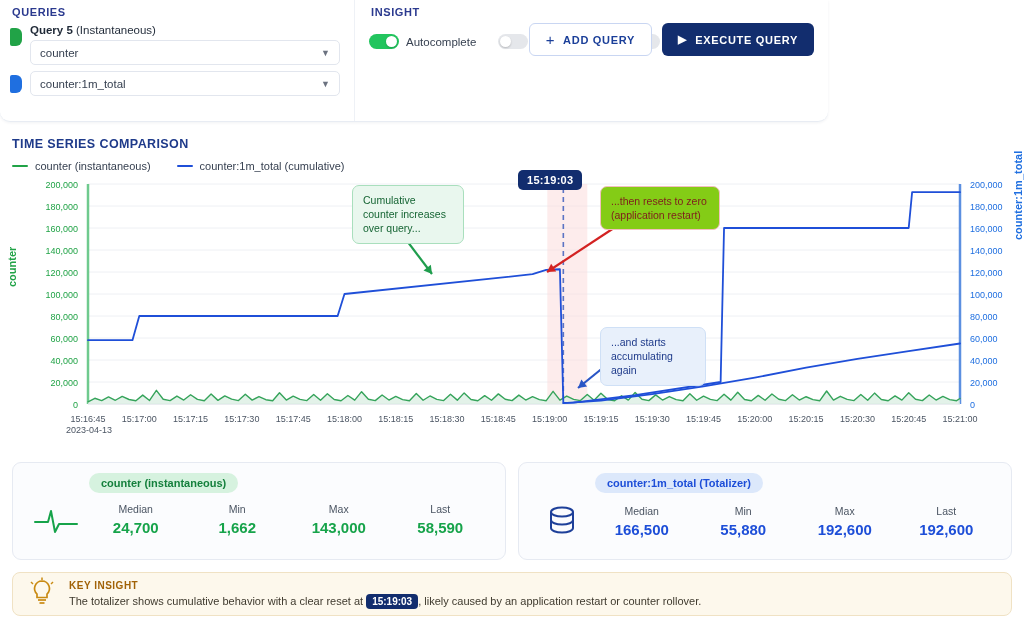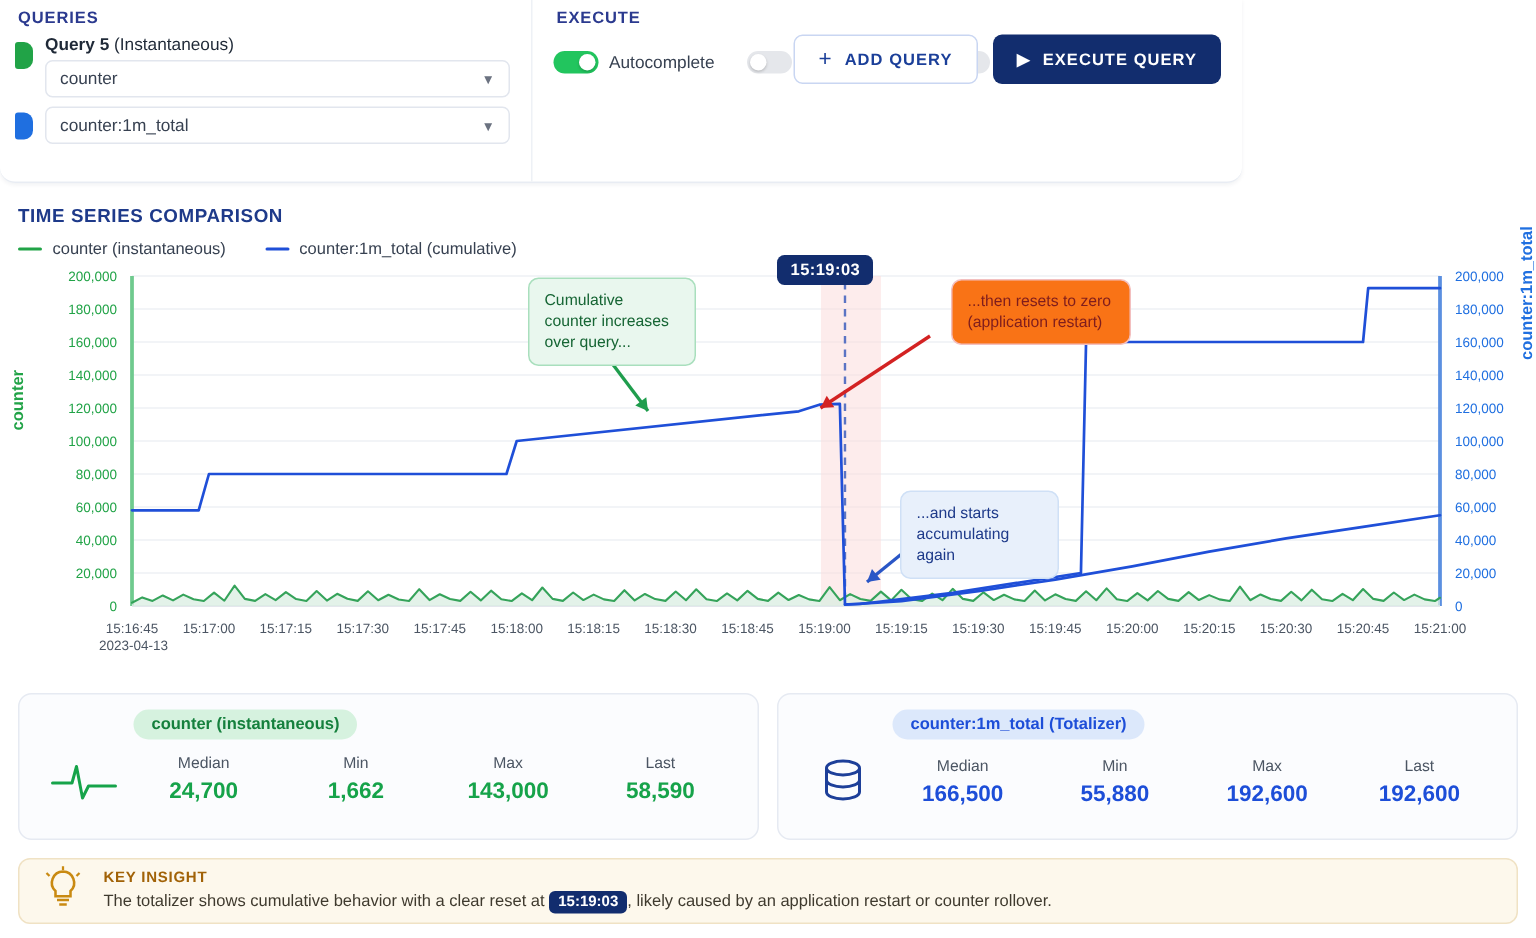--- a/index.html
+++ b/index.html
@@ -82,21 +82,21 @@
 
   .axis-title {
     position:absolute; font-size:11px; font-weight:bold;
   }
   .axis-title.left  { color:#21a347; left:6px;  top:287px; transform:rotate(-90deg); transform-origin:left top; }
   .axis-title.right { color:#1f6fe0; left:1012px; top:240px; transform:rotate(-90deg); transform-origin:left top; }
 
   
   .anno { position:absolute; border-radius:7px; padding:7px 10px; font-size:10.5px; line-height:1.35; }
   .anno.green { background:#e9f7ee; border:1px solid #a9dfbd; color:#166534; left:352px; top:185px; width:112px; }
-  .anno.red   { background:#f97316; border:1px solid #f3bfbf; color:#7f1d1d; left:600px; top:186px; width:120px;margin-left:34px; }
+  .anno.red   { background:#84cc16; border:1px solid #f3bfbf; color:#7f1d1d; left:600px; top:186px; width:120px; }
   .anno.blue  { background:#e8f0fb; border:1px solid #cfe0f6; color:#1e3a8a; left:600px; top:327px; width:106px; }
 
   .cursor-chip {
     position:absolute; left:518px; top:170px;
     background:#122d6e; color:#fff; font-size:11px; font-weight:bold;
     padding:4px 9px; border-radius:5px; letter-spacing:.3px;
   }
 
   .xticklabels { position:absolute; left:0; top:414px; width:1024px; height:30px; }
   .xtick { position:absolute; font-size:9px; color:#4b5563; white-space:nowrap; transform:translateX(-50%); }
@@ -165,21 +165,21 @@
         <div class="q-body">
           <div class="q-select">
             <span>counter:1m_total</span>
             <span class="chev">▼</span>
           </div>
         </div>
       </div>
     </div>
 
     <div class="controls-col">
-      <div class="section-head">EXECUTE</div>
+      <div class="section-head">INSIGHT</div>
 
       <div class="toggles">
         <div class="tg">
           <div class="tg-sw on"></div>
           <span class="tg-label">Autocomplete</span>
         </div>
         <div class="tg">
           <div class="tg-sw"></div>
           <span class="tg-label">Disable cache</span>
         </div>

